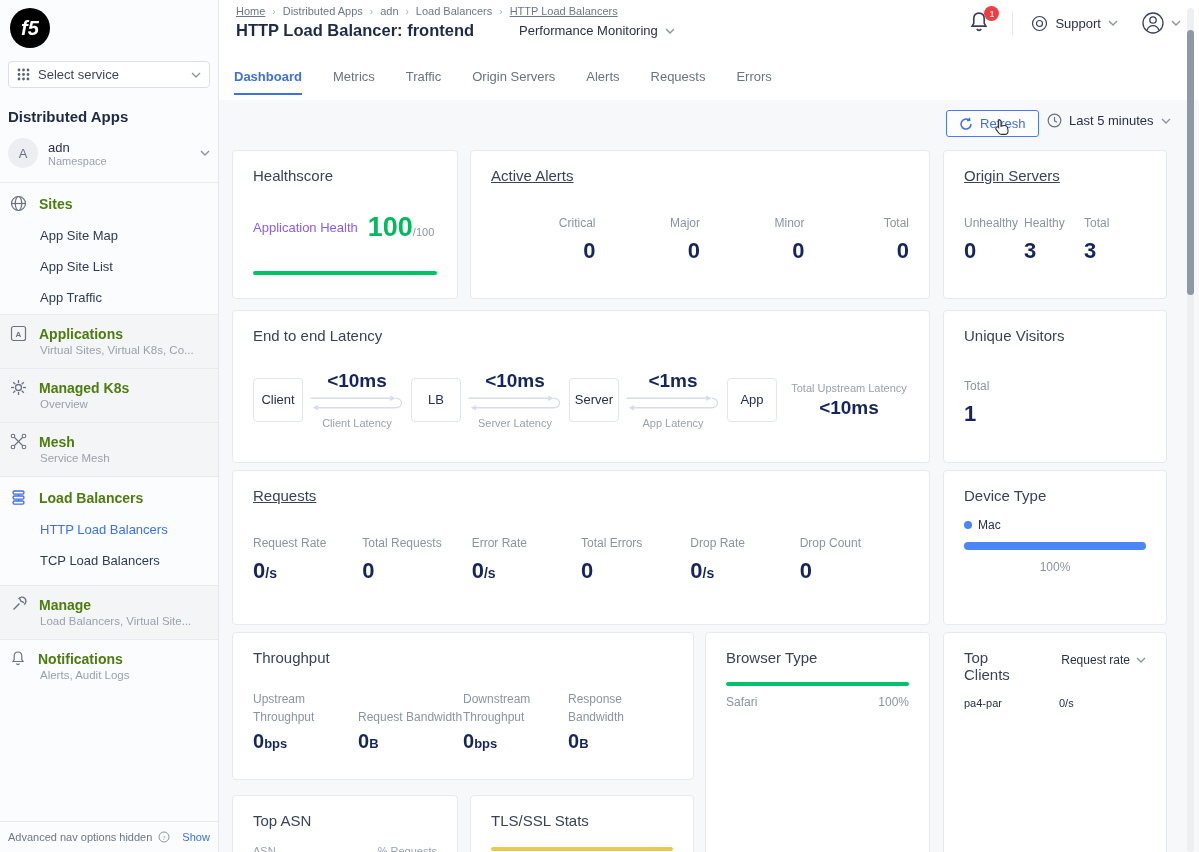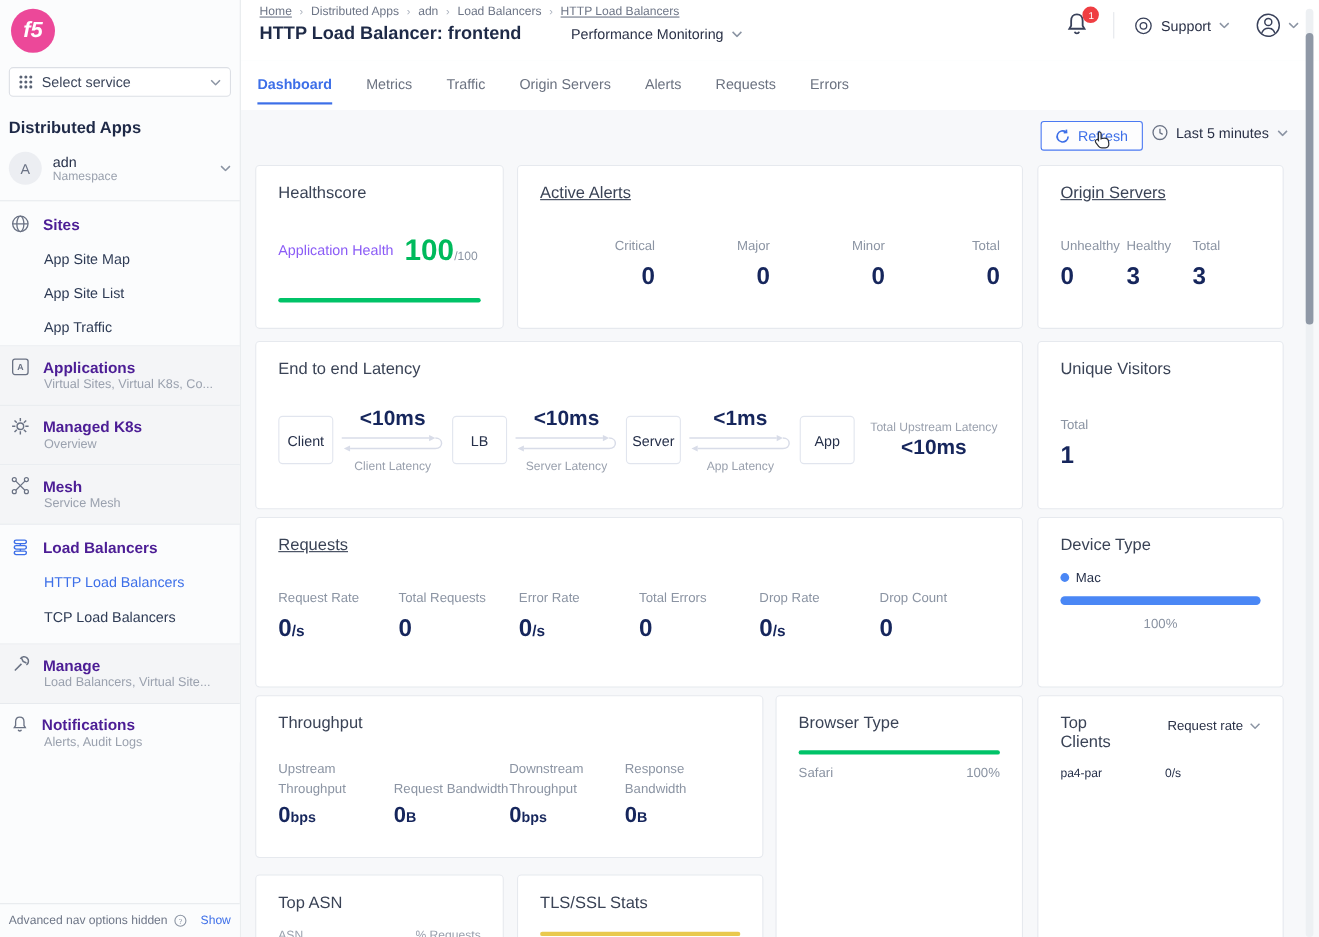--- a/index.html
+++ b/index.html
@@ -2,32 +2,32 @@
 <html><head>
 <meta charset="utf-8">
 <style>
   * { margin:0; padding:0; box-sizing:border-box; }
   html,body { width:1199px; height:852px; overflow:hidden; }
   body { font-family:"Liberation Sans", sans-serif; color:#1f2b52; background:#f7f8fa; }
   .app { display:flex; width:1199px; height:852px; }
 
   
   .sidebar { width:219px; flex:none; background:#fbfcfd; border-right:1px solid #e4e7eb; display:flex; flex-direction:column; position:relative; }
-  .logo { margin:8px 0 0 10px; width:40px; height:40px; border-radius:50%; background:#ec4899; color:#fff; display:flex; align-items:center; justify-content:center; font-weight:bold; font-style:italic; font-size:20px; }
+  .logo { margin:8px 0 0 10px; width:40px; height:40px; border-radius:50%; background:#000000; color:#fff; display:flex; align-items:center; justify-content:center; font-weight:bold; font-style:italic; font-size:20px; }
   .select-service { margin:13px 8px 0 8px; height:27px; background:#fff; border:1px solid #dcdfe5; border-radius:4px; display:flex; align-items:center; padding:0 8px; gap:8px; font-size:13px; color:#3c465b; }
   .select-service .chev { margin-left:auto; }
   .side-title { margin:20px 0 0 8px; font-size:15px; font-weight:bold; color:#1e2947; }
   .ns-row { margin:13px 8px 0 8px; display:flex; align-items:center; gap:10px; padding-bottom:14px; }
   .ns-avatar { width:30px; height:30px; border-radius:50%; background:#eceef2; color:#6a7284; font-size:13px; display:flex; align-items:center; justify-content:center; }
   .ns-name { font-size:13px; color:#26304a; }
   .ns-type { font-size:11px; color:#9aa1ae; }
   .ns-row .chev { margin-left:auto; }
   .divider { height:1px; background:#e7eaee; flex:none; }
   .side-group { padding:12px 10px 14px 10px; }
-  .side-group-head { display:flex; align-items:center; gap:12px; font-size:14px; font-weight:bold; color:#4c1d95; }
+  .side-group-head { display:flex; align-items:center; gap:12px; font-size:14px; font-weight:bold; color:#4d7c0f; }
   .side-sub-item { font-size:13px; color:#2e3b55; margin:16px 0 0 30px; cursor:pointer; }
   .side-sub-item.active { color:#3d6fe8; }
   .side-block { padding:10px 10px 12px 10px; background:#f4f5f7; }
   .side-block .side-group-head { margin-bottom:2px; }
   .side-block .sub { font-size:11.5px; color:#9aa1ae; margin-left:30px; white-space:nowrap; overflow:hidden; }
   .side-footer { margin-top:auto; border-top:1px solid #e7eaee; padding:9px 8px; display:flex; align-items:center; gap:6px; font-size:11px; color:#6e7687; background:#fbfcfd; }
   .side-footer .show-link { color:#3d6fe8; margin-left:6px; cursor:pointer; }
   .sicon { flex:none; display:inline-flex; }
 
   

